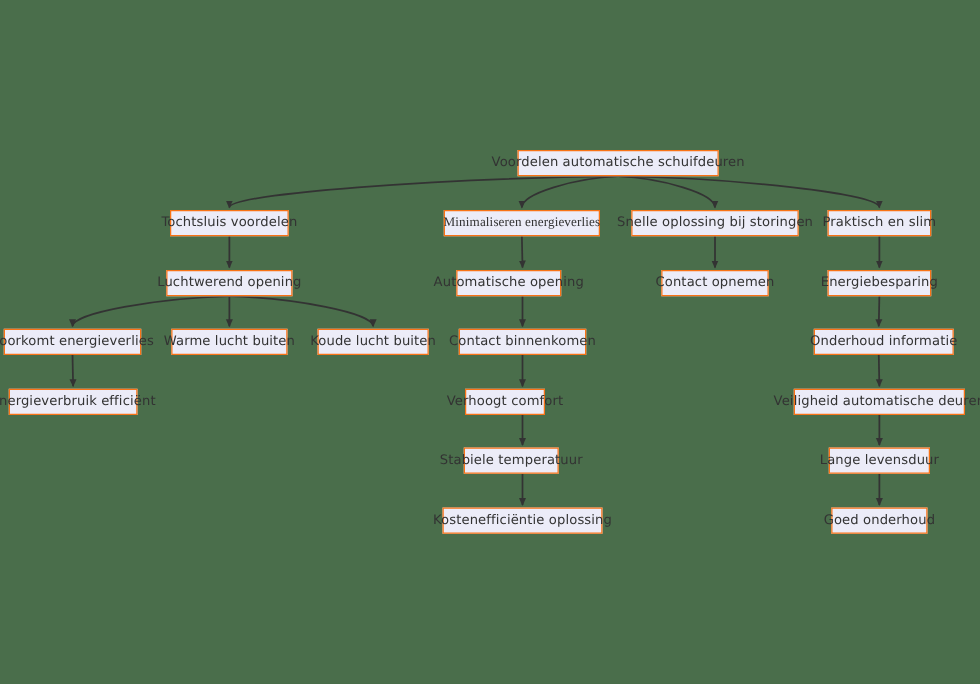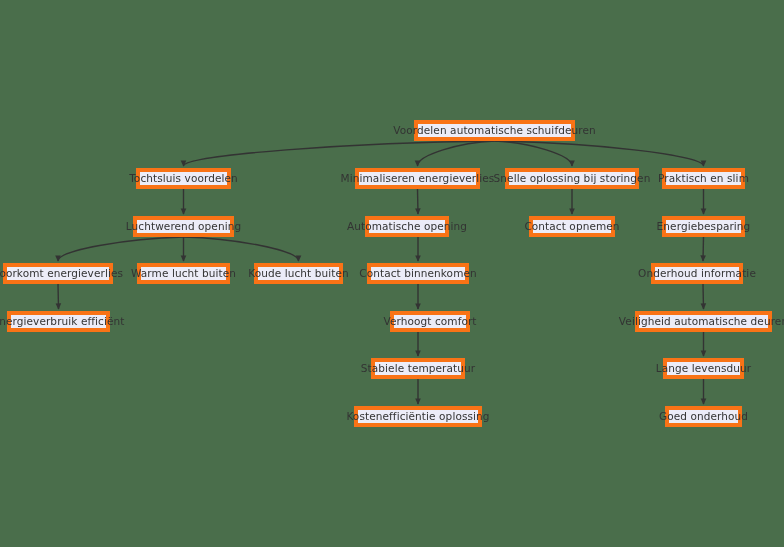--- a/index.html
+++ b/index.html
@@ -24,21 +24,21 @@
     left: 0;
     top: 0;
     width: 784px;
     height: 547px;
     pointer-events: none;
   }
   .node {
     position: absolute;
     box-sizing: border-box;
     background: #ececf8;
-    border: 4px solid #f97316;
+    border: 1px solid #f97316;
     color: #333333;
     font-size: 10.5px;
     line-height: 11px;
     letter-spacing: 0.1px;
     display: flex;
     align-items: center;
     justify-content: center;
     white-space: nowrap;
     padding: 0 1px;
     height: 21px;
@@ -76,21 +76,21 @@
       <path d="M 418 379 L 418 404" fill="none" stroke="#333333" stroke-width="1.4" marker-end="url(#arrow)"></path>
       <path d="M 703.5 379 L 703.5 404" fill="none" stroke="#333333" stroke-width="1.4" marker-end="url(#arrow)"></path>
     </svg>
   <div id="nodes-layer">
       <div class="node" style="left: 414px; top: 120px; width: 161px;">
         <span>Voordelen automatische schuifdeuren</span>
       </div>
       <div class="node" style="left: 136px; top: 168px; width: 95px;">
         <span>Tochtsluis voordelen</span>
       </div>
-      <div class="node" style="left: 355px; top: 168px; width: 125px;">
+      <div class="node" style="left: 355px; top: 168px; width: 125px; font-family: Liberation Serif, serif;">
         <span>Minimaliseren energieverlies</span>
       </div>
       <div class="node" style="left: 505px; top: 168px; width: 134px;">
         <span>Snelle oplossing bij storingen</span>
       </div>
       <div class="node" style="left: 662px; top: 168px; width: 83px;">
         <span>Praktisch en slim</span>
       </div>
       <div class="node" style="left: 133px; top: 216px; width: 101px;">
         <span>Luchtwerend opening</span>
@@ -109,33 +109,33 @@
       </div>
       <div class="node" style="left: 137px; top: 263px; width: 93px;">
         <span>Warme lucht buiten</span>
       </div>
       <div class="node" style="left: 254px; top: 263px; width: 89px; justify-content: center;">
         <span>Koude lucht buiten</span>
       </div>
       <div class="node" style="left: 367px; top: 263px; width: 102px;">
         <span>Contact binnenkomen</span>
       </div>
-      <div class="node" style="left: 651px; top: 263px; width: 92px;">
+      <div class="node" style="left: 651px; top: 263px; width: 112px;">
         <span>Onderhoud informatie</span>
       </div>
       <div class="node" style="left: 7px; top: 311px; width: 103px;">
         <span>Energieverbruik efficiënt</span>
       </div>
-      <div class="node" style="left: 390px; top: 311px; width: 80px;">
+      <div class="node" style="left: 372px; top: 311px; width: 64px;">
         <span>Verhoogt comfort</span>
       </div>
       <div class="node" style="left: 635px; top: 311px; width: 137px;">
         <span>Veiligheid automatische deuren</span>
       </div>
-      <div class="node" style="left: 371px; top: 358px; width: 94px;">
+      <div class="node" style="left: 371px; top: 358px; width: 76px;">
         <span>Stabiele temperatuur</span>
       </div>
       <div class="node" style="left: 663px; top: 358px; width: 81px;">
         <span>Lange levensduur</span>
       </div>
       <div class="node" style="left: 354px; top: 406px; width: 128px;">
         <span>Kostenefficiëntie oplossing</span>
       </div>
       <div class="node" style="left: 665px; top: 406px; width: 77px;">
         <span>Goed onderhoud</span>

